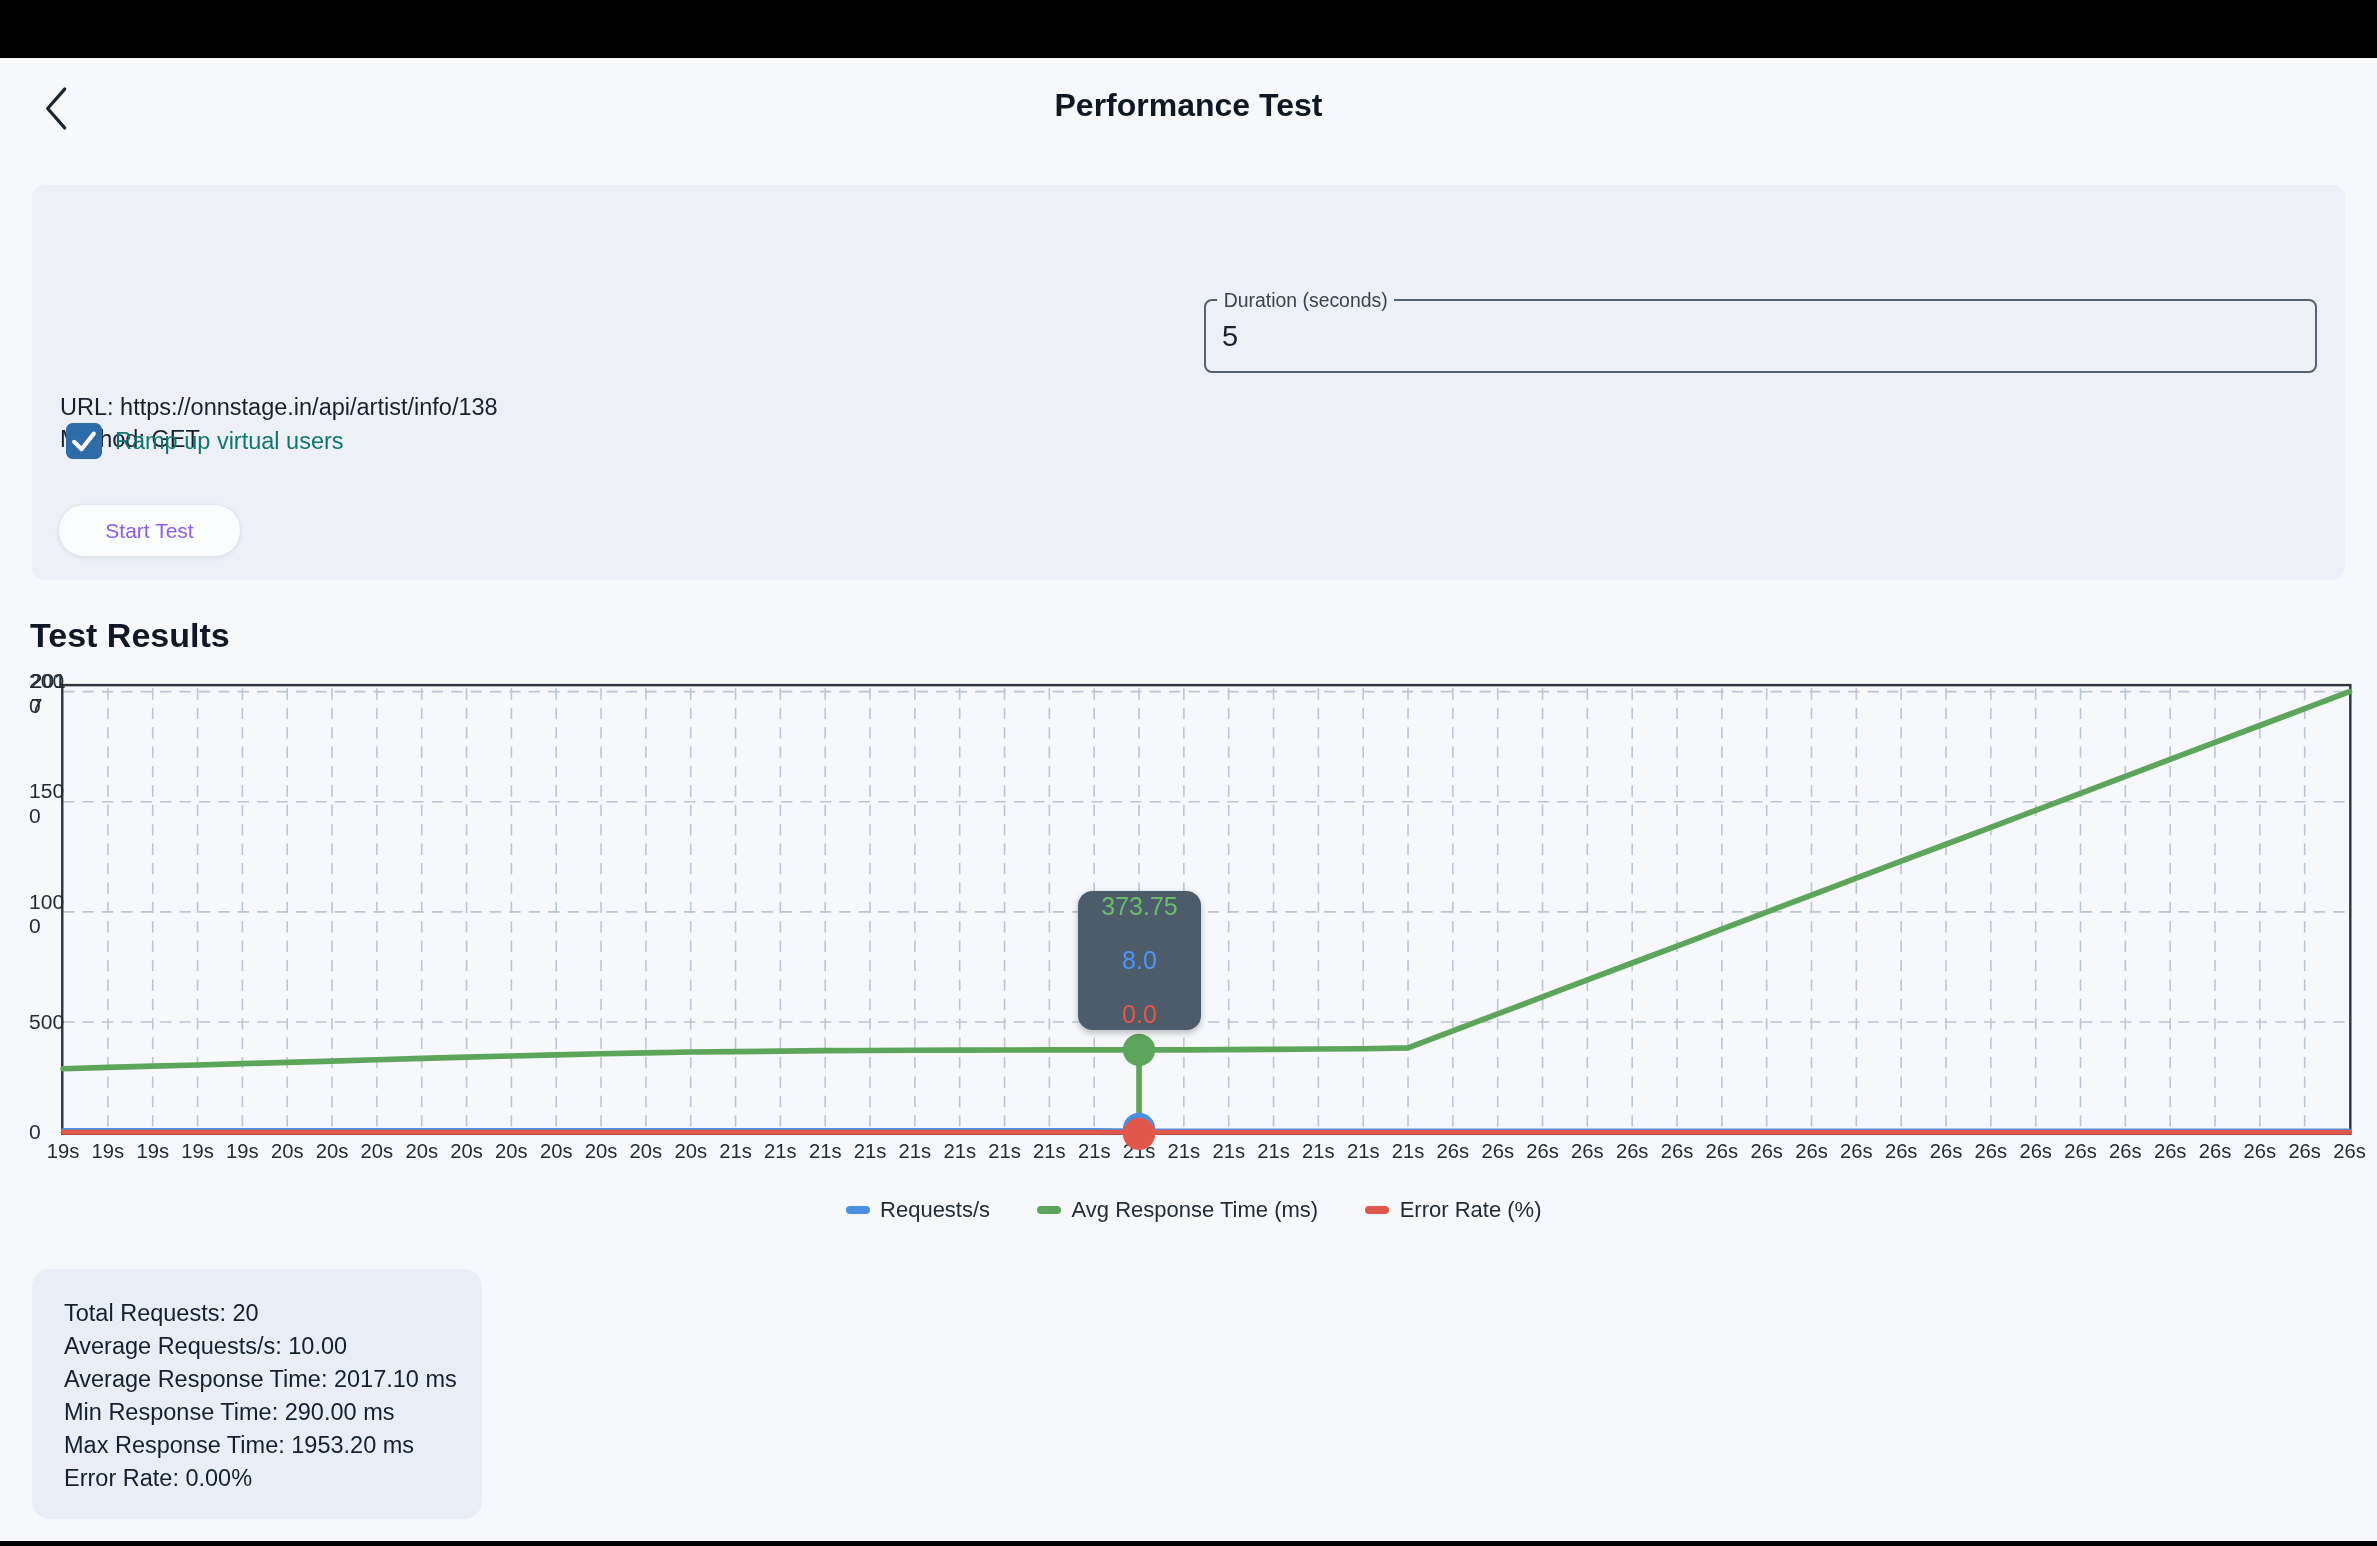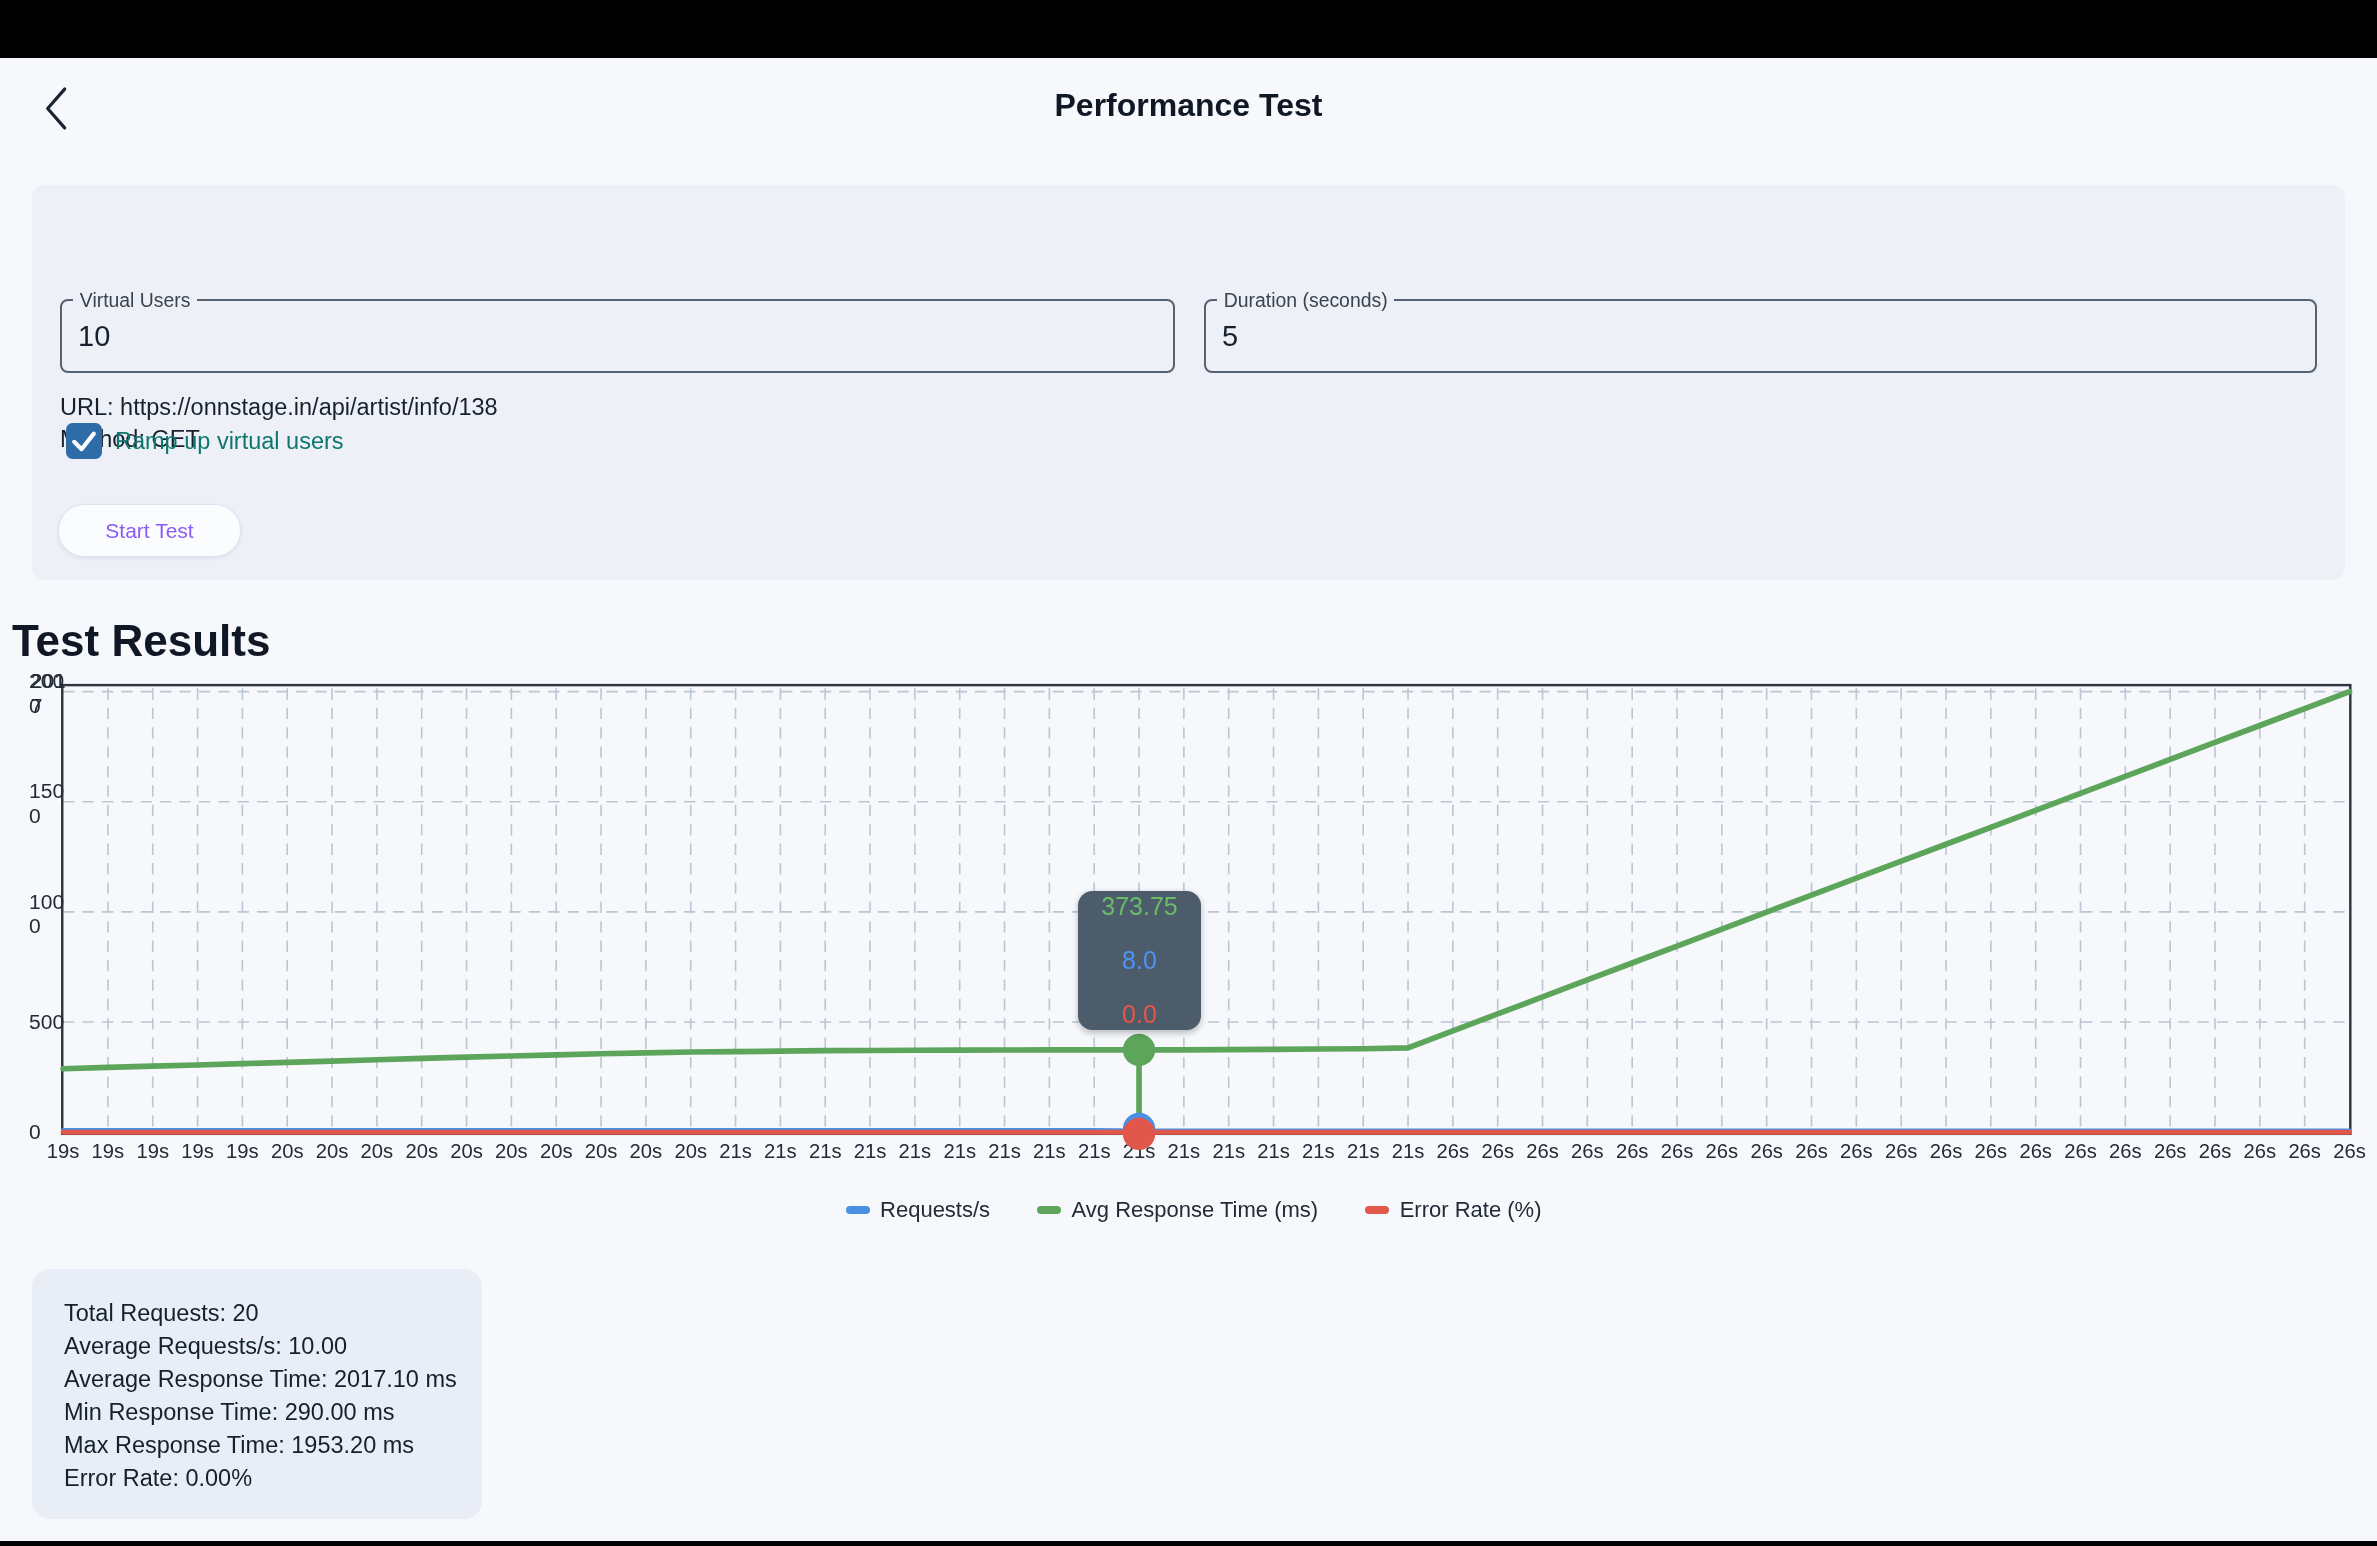--- a/index.html
+++ b/index.html
@@ -27,21 +27,21 @@
   .field-vu{left:28px;top:114px;width:1111px;height:70px;}
   .field-dur{left:1172px;top:114px;width:1109px;height:70px;}
   .field-ramp{left:344px;top:216px;width:1937px;height:74px;}
 
   .checkbox-row{position:absolute;left:34px;top:238px;height:36px;display:flex;align-items:center;}
   .checkbox{width:36px;height:36px;background:#2e6ca8;border-radius:6.5px;display:flex;align-items:center;justify-content:center;cursor:pointer;flex:0 0 auto;}
   .checkbox-label{margin-left:13px;font-size:23.5px;color:#0f766e;white-space:nowrap;}
 
   .start-btn{position:absolute;left:26px;top:319px;width:181px;height:51px;border-radius:26px;background:#fbfcfe;border:1.6px solid #dde3ee;box-shadow:0 1.6px 4px rgba(20,40,80,.07);display:flex;align-items:center;justify-content:center;font-size:21px;color:#8b5cf6;cursor:pointer;}
 
-  .results-heading{position:absolute;left:12px;top:616px;font-size:44px;font-weight:700;color:#101826;text-align:center;}
+  .results-heading{position:absolute;left:30px;top:616px;font-size:34px;font-weight:700;color:#101826;text-align:center;}
 
   .chart-wrap{position:absolute;left:0;top:655px;width:2377px;height:534px;}
   svg text{font-family:"Liberation Sans",sans-serif;}
 
   .tooltip{position:absolute;width:123px;height:139px;background:#4d5c6a;border-radius:14.6px;display:flex;flex-direction:column;align-items:center;justify-content:center;gap:25px;box-shadow:0 2.4px 6.5px rgba(0,0,0,.25);}
   .tooltip .tt-green{color:#69bd68;font-size:25px;}
   .tooltip .tt-blue{color:#4e94f8;font-size:25px;}
   .tooltip .tt-red{color:#ea5545;font-size:25px;}
 
   .legend{position:absolute;left:5px;top:1197px;width:2377px;display:flex;justify-content:center;align-items:center;gap:47px;}
@@ -63,24 +63,20 @@
       <polyline points="28,5 7,29 28,53" fill="none" stroke="#1b2430" stroke-width="4" stroke-linecap="round" stroke-linejoin="round"></polyline>
     </svg>
   </div>
   <div class="page-title">Performance Test</div>
 </div>
 
 <div class="form-card">
   <div class="meta-line url-line">URL: https://onnstage.in/api/artist/info/138</div>
   <div class="meta-line method-line">Method: GET</div>
 
-  <div class="field field-vu">
-    <span class="field-label">Virtual Users</span>
-    <input class="field-input" readonly="" value="10" style="">
-  </div>
 
   <div class="field field-dur">
     <span class="field-label">Duration (seconds)</span>
     <input class="field-input" readonly="" value="5" style="">
   </div>
 
   <div class="checkbox-row">
     <div class="checkbox">
       <svg width="36" height="36" viewBox="0 0 44 44">
         <polyline points="10,23 19,32 34,13" fill="none" stroke="#ffffff" stroke-width="5" stroke-linecap="round" stroke-linejoin="round"></polyline>

